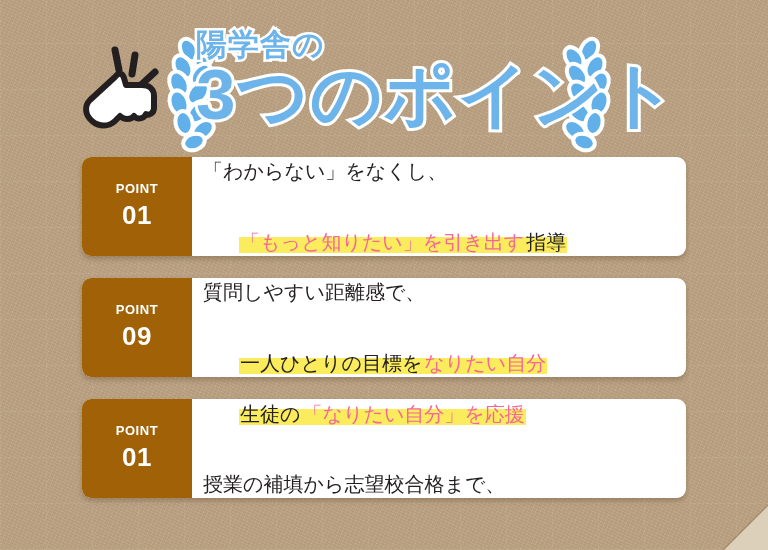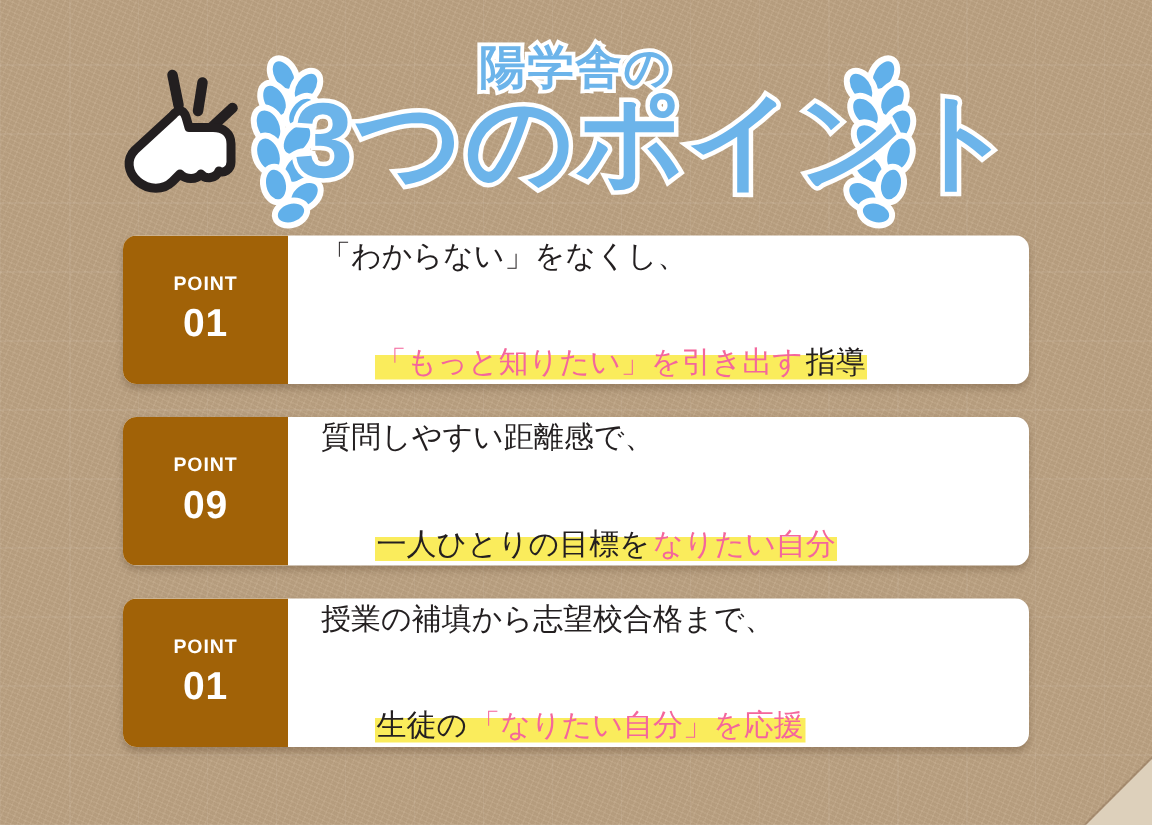--- a/index.html
+++ b/index.html
@@ -55,21 +55,21 @@
     height: 118px;
   }
   .laurel-left  { left: 158px; }
   .laurel-right { left: 548px; }
 
   .title-block {
     position: absolute;
     left: 196px;
     top: 0;
     width: 376px;
-    text-align: center;
+    text-align: left;
   }
   .title-small {
     font-size: 31px;
     line-height: 38px;
     font-weight: 700;
     color: #6cb4ea;
     letter-spacing: 1px;
     -webkit-text-stroke: 5px #ffffff;
     paint-order: stroke fill;
     white-space: nowrap;
@@ -125,21 +125,21 @@
     font-size: 26px;
     font-weight: 700;
     line-height: 38px;
     letter-spacing: 0.5px;
   }
   .card-body {
     flex: 1 1 auto;
     display: flex;
     flex-direction: column;
     justify-content: center;
-    padding-left: 22px;
+    padding-left: 11px;
     padding-right: 14px;
     gap: 36px;
   }
   .line {
     font-size: 20px;
     line-height: 34px;
     color: #231f20;
     white-space: nowrap;
     font-family: "Liberation Serif", "DejaVu Serif", serif;
   }
@@ -255,24 +255,24 @@
         </div>
       </div>
     </div>
 
     <div class="card">
       <div class="badge">
         <span class="badge-label">POINT</span>
         <span class="badge-number">01</span>
       </div>
       <div class="card-body">
-        <div class="line line-1">授業の補填から志望校合格まで、</div>
         <div class="line line-2">
           <span class="hl dark">生徒の</span><span class="hl pink">「なりたい自分」を応援</span>
         </div>
+        <div class="line line-1">授業の補填から志望校合格まで、</div>
       </div>
     </div>
 
   </div>
 
   <div class="corner-fold-shadow"></div>
   <div class="corner-fold"></div>
 
 </div>
 

